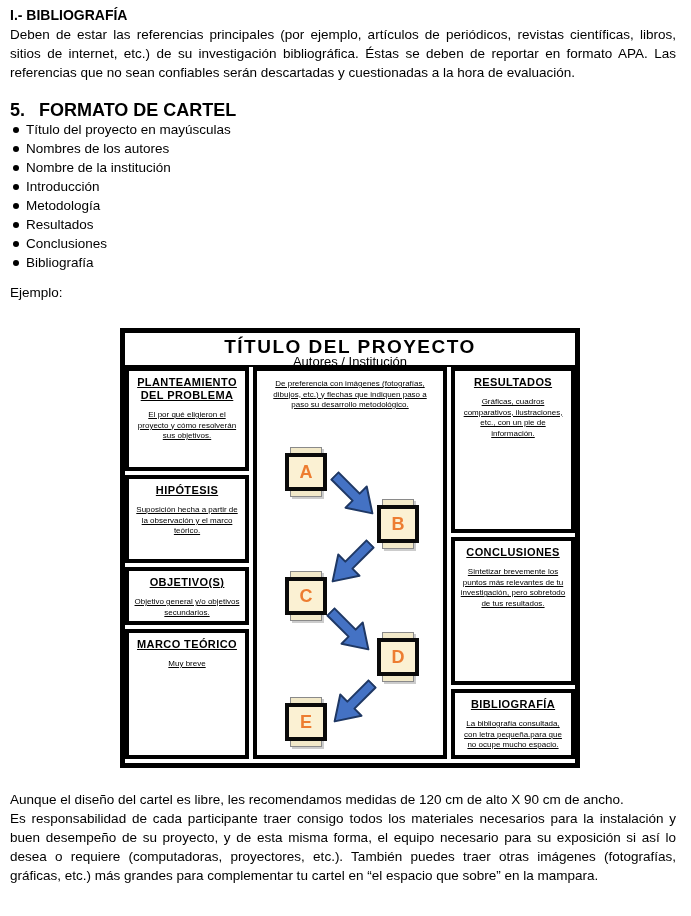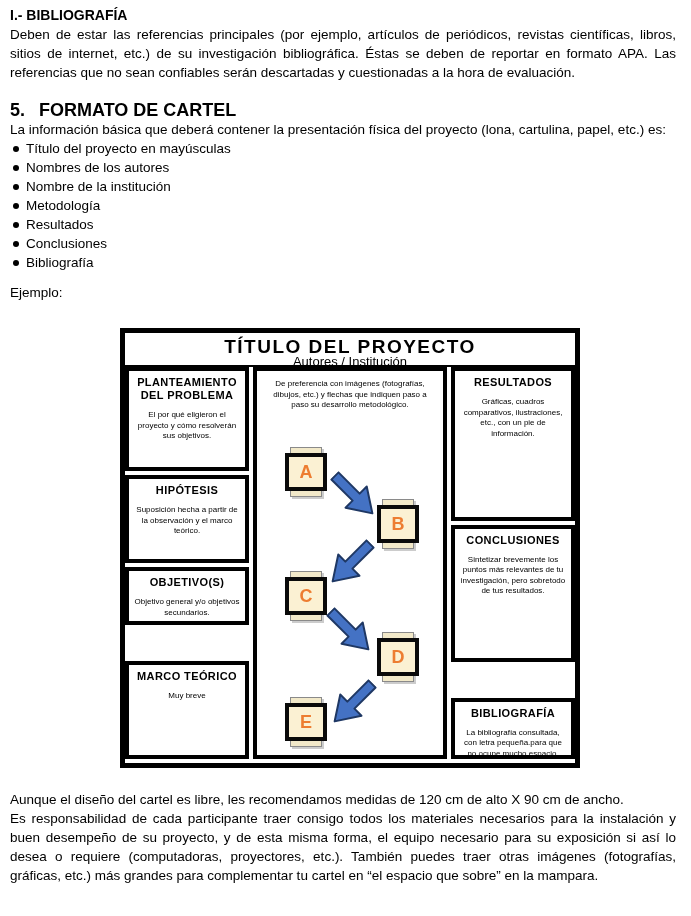--- a/index.html
+++ b/index.html
@@ -47,31 +47,31 @@
   }
   .poster-subtitle { font-size: 13px; line-height: 10px; }
 
   .poster-body {
     height: 392px; display: flex; gap: 4px;
   }
   .col { display: flex; flex-direction: column; gap: 4px; }
   .col-left, .col-right { width: 124px; flex: 0 0 auto; }
   .col-center { flex: 1 1 auto; }
 
-  .pbox { border: 4px solid #000; background: #fff; overflow: hidden; }
+  .pbox { border: 4px solid #000; background: #fff; overflow: hidden; text-decoration: underline; }
   .pbox-title {
     font-size: 11px; font-weight: bold; letter-spacing: .4px;
     text-align: center; line-height: 13px; padding: 5px 2px 0;
   }
   .pbox-body {
     font-size: 8px; line-height: 10.5px; text-align: center; padding: 8px 5px 0;
   }
   .box-h104 { height: 104px; } .box-h58 { height: 58px; } .box-h88 { height: 88px; }
   .box-h166 { height: 166px; } .box-h148 { height: 148px; }
-  .box-grow { flex: 1 1 auto; margin-top: 32px; }
+  .box-grow { flex: 1 1 auto; }
   .box-center { height: 100%; position: relative; }
   .box-center .pbox-body { padding: 8px 9px 0; text-align: center; }
 
   
   .flow { position: absolute; left: 0; top: 0; right: 0; bottom: 0; }
   .step { position: absolute; width: 42px; height: 50px; }
   .step .strip {
     position: absolute; left: 5px; right: 5px; top: 0; bottom: 0;
     background: #F2E9C9; border: 1px solid #8a8a8a;
     box-shadow: 2px 2px 0 rgba(110,110,110,.35);
@@ -94,34 +94,37 @@
 </head>
 <body>
 
 <div class="page">
 
   <div class="h-main">I.- BIBLIOGRAFÍA</div>
   <div class="para">Deben de estar las referencias principales (por ejemplo, artículos de periódicos, revistas científicas, libros, sitios de internet, etc.) de su investigación bibliográfica. Éstas se deben de reportar en formato APA. Las referencias que no sean confiables serán descartadas y cuestionadas a la hora de evaluación.</div>
 
   <div class="h-section"><span class="num">5.</span><span>FORMATO DE CARTEL</span></div>
 
-  <div>La información básica que deberá contener la presentación física del proyecto (lona, cartulina, papel, etc.) es:</div>
 
   <ul class="bullets">
     <li>
         <span class="dot"></span>
         <span>Título del proyecto en mayúsculas</span>
       </li>
     <li>
         <span class="dot"></span>
         <span>Nombres de los autores</span>
       </li>
     <li>
         <span class="dot"></span>
         <span>Nombre de la institución</span>
+      </li>
+    <li>
+        <span class="dot"></span>
+        <span>Introducción</span>
       </li>
     <li>
         <span class="dot"></span>
         <span>Metodología</span>
       </li>
     <li>
         <span class="dot"></span>
         <span>Resultados</span>
       </li>
     <li>

